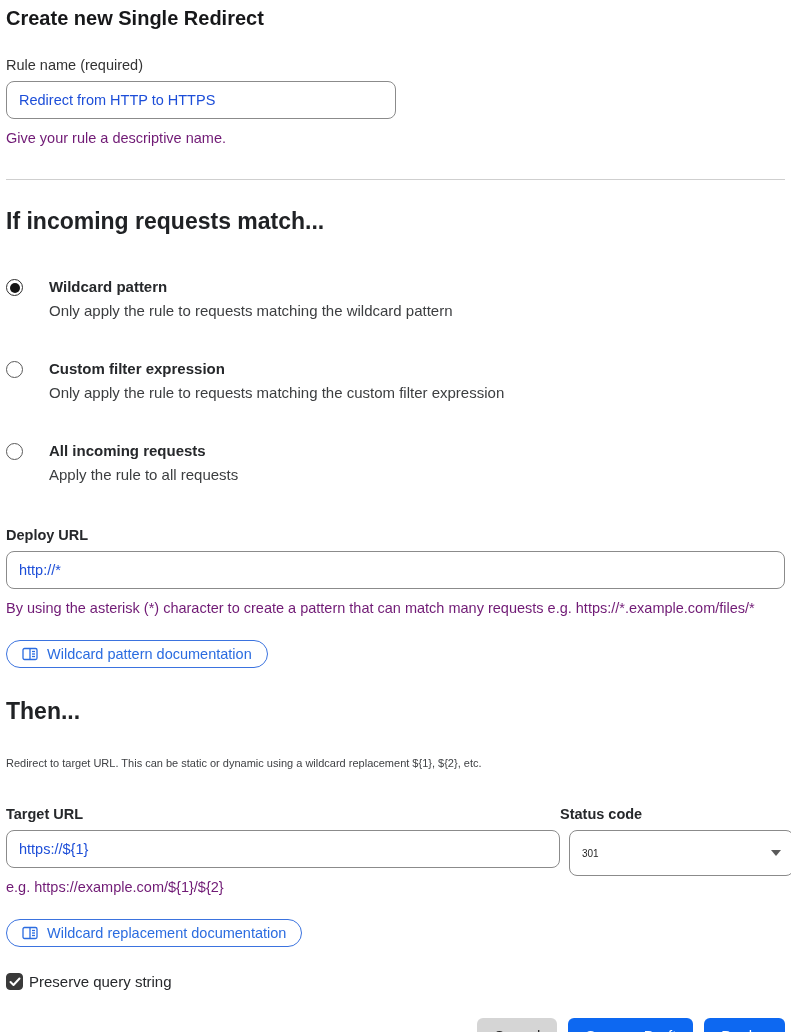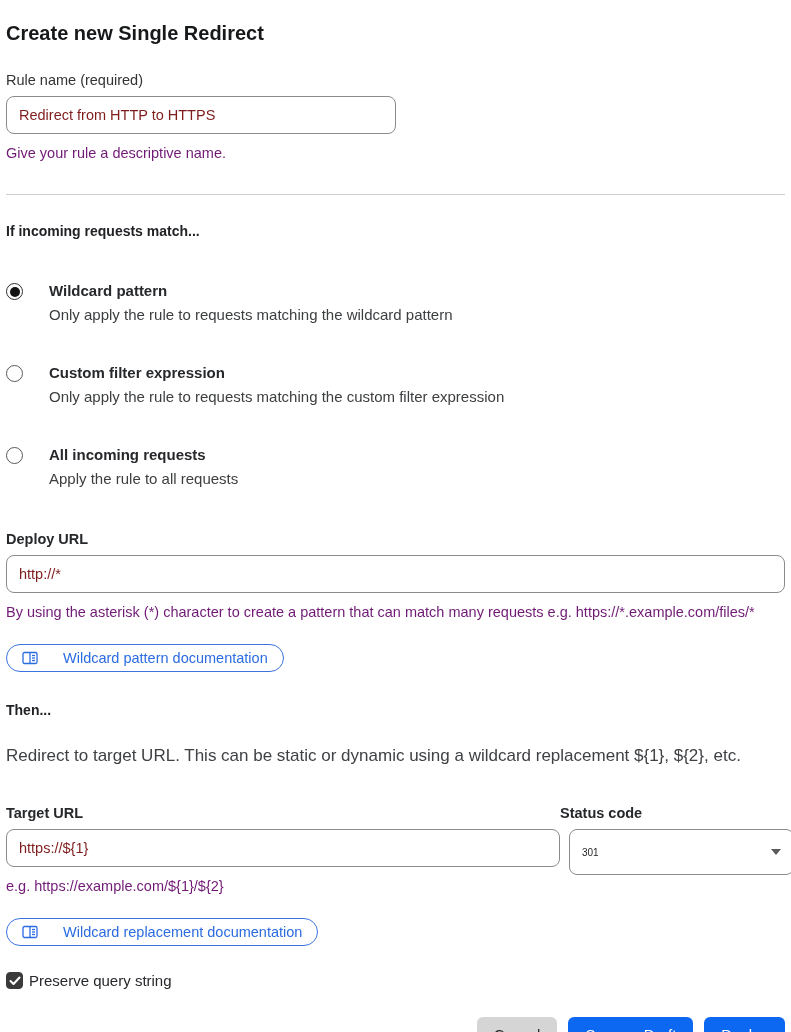--- a/index.html
+++ b/index.html
@@ -7,65 +7,65 @@
   body {
     width: 791px; height: 1032px;
     font-family: "Liberation Sans", sans-serif;
     color: #1f1f1f;
     overflow: hidden;
   }
   .page { padding: 4px 6px 8px 6px; }
 
   .page-title {
     font-size: 20px; font-weight: 700; color: #17181a;
-    margin: 15px 0 0 0; line-height: 28px;
+    margin: 0 0 0 0; line-height: 28px;
   }
 
   .field-label { font-size: 14.5px; color: #333; margin: 25px 0 8px 0; }
   .field-label.bold { font-weight: 700; color: #26282b; }
 
   .text-input {
     height: 38px; border: 1px solid #8b8b8b; border-radius: 8px;
     padding: 8px 12px; font-family: "Liberation Sans", sans-serif;
-    font-size: 14.5px; color: #7f1d1d; background: #fff; outline: none;
+    font-size: 14.5px; color: #1d4ed8; background: #fff; outline: none;
   }
   .rule-input { width: 390px; display: block; }
   .full-input { width: 100%; display: block; }
 
   .help-text { font-size: 14.5px; color: #701a75; margin-top: 8px; line-height: 23px; }
 
   .divider { border: none; border-top: 1px solid #cfcfcf; margin: 29px 0 0 0; }
 
-  .section-heading { font-size: 14px; font-weight: 700; color: #202225; margin: 28px 0 0 0; }
+  .section-heading { font-size: 23px; font-weight: 700; color: #202225; margin: 28px 0 0 0; }
 
   .radio-row { display: flex; gap: 26px; margin-top: 38px; }
   .radio-row.first { margin-top: 42px; }
   .radio {
     width: 17px; height: 17px; flex: 0 0 17px; margin-top: 2px;
     border: 1.5px solid #5a5a5a; border-radius: 50%; position: relative;
     background: #fff; cursor: pointer;
   }
   .radio.on { border-color: #2f2f2f; }
   .radio.on::after {
     content: ""; position: absolute; left: 2.5px; top: 2.5px; right: 2.5px; bottom: 2.5px;
     border-radius: 50%; background: #141414;
   }
   .radio-label { font-size: 15px; font-weight: 700; color: #26282b; line-height: 20px; cursor: pointer; }
   .radio-desc { font-size: 15px; color: #3c3e40; margin-top: 4px; line-height: 20px; }
 
   .doc-btn {
-    display: inline-flex; align-items: center; gap: 25px;
+    display: inline-flex; align-items: center; gap: 9px;
     height: 28px; padding: 0 15px; margin-top: 20px;
     background: #ffffff; border: 1px solid #3b73df; border-radius: 15px;
     color: #2b6ce0; font-family: "Liberation Sans", sans-serif;
     font-size: 14.5px; cursor: pointer;
   }
   .doc-btn svg { display: block; }
 
-  .then-desc { font-size: 17px; color: #3f4144; margin-top: 26px; line-height: 24px; }
+  .then-desc { font-size: 11px; color: #3f4144; margin-top: 26px; line-height: 24px; }
 
   .target-row { display: flex; gap: 0; margin-top: 0; }
   .target-col { flex: 1 1 auto; }
   .status-col { flex: 0 0 225px; }
 
   .select-box {
     width: 100%; height: 46px; border: 1px solid #8b8b8b; border-radius: 8px;
     display: flex; align-items: center; justify-content: space-between;
     padding: 0 12px; font-size: 10px; color: #1f1f1f; background: #fff; cursor: pointer; margin-left: 9px;
   }

